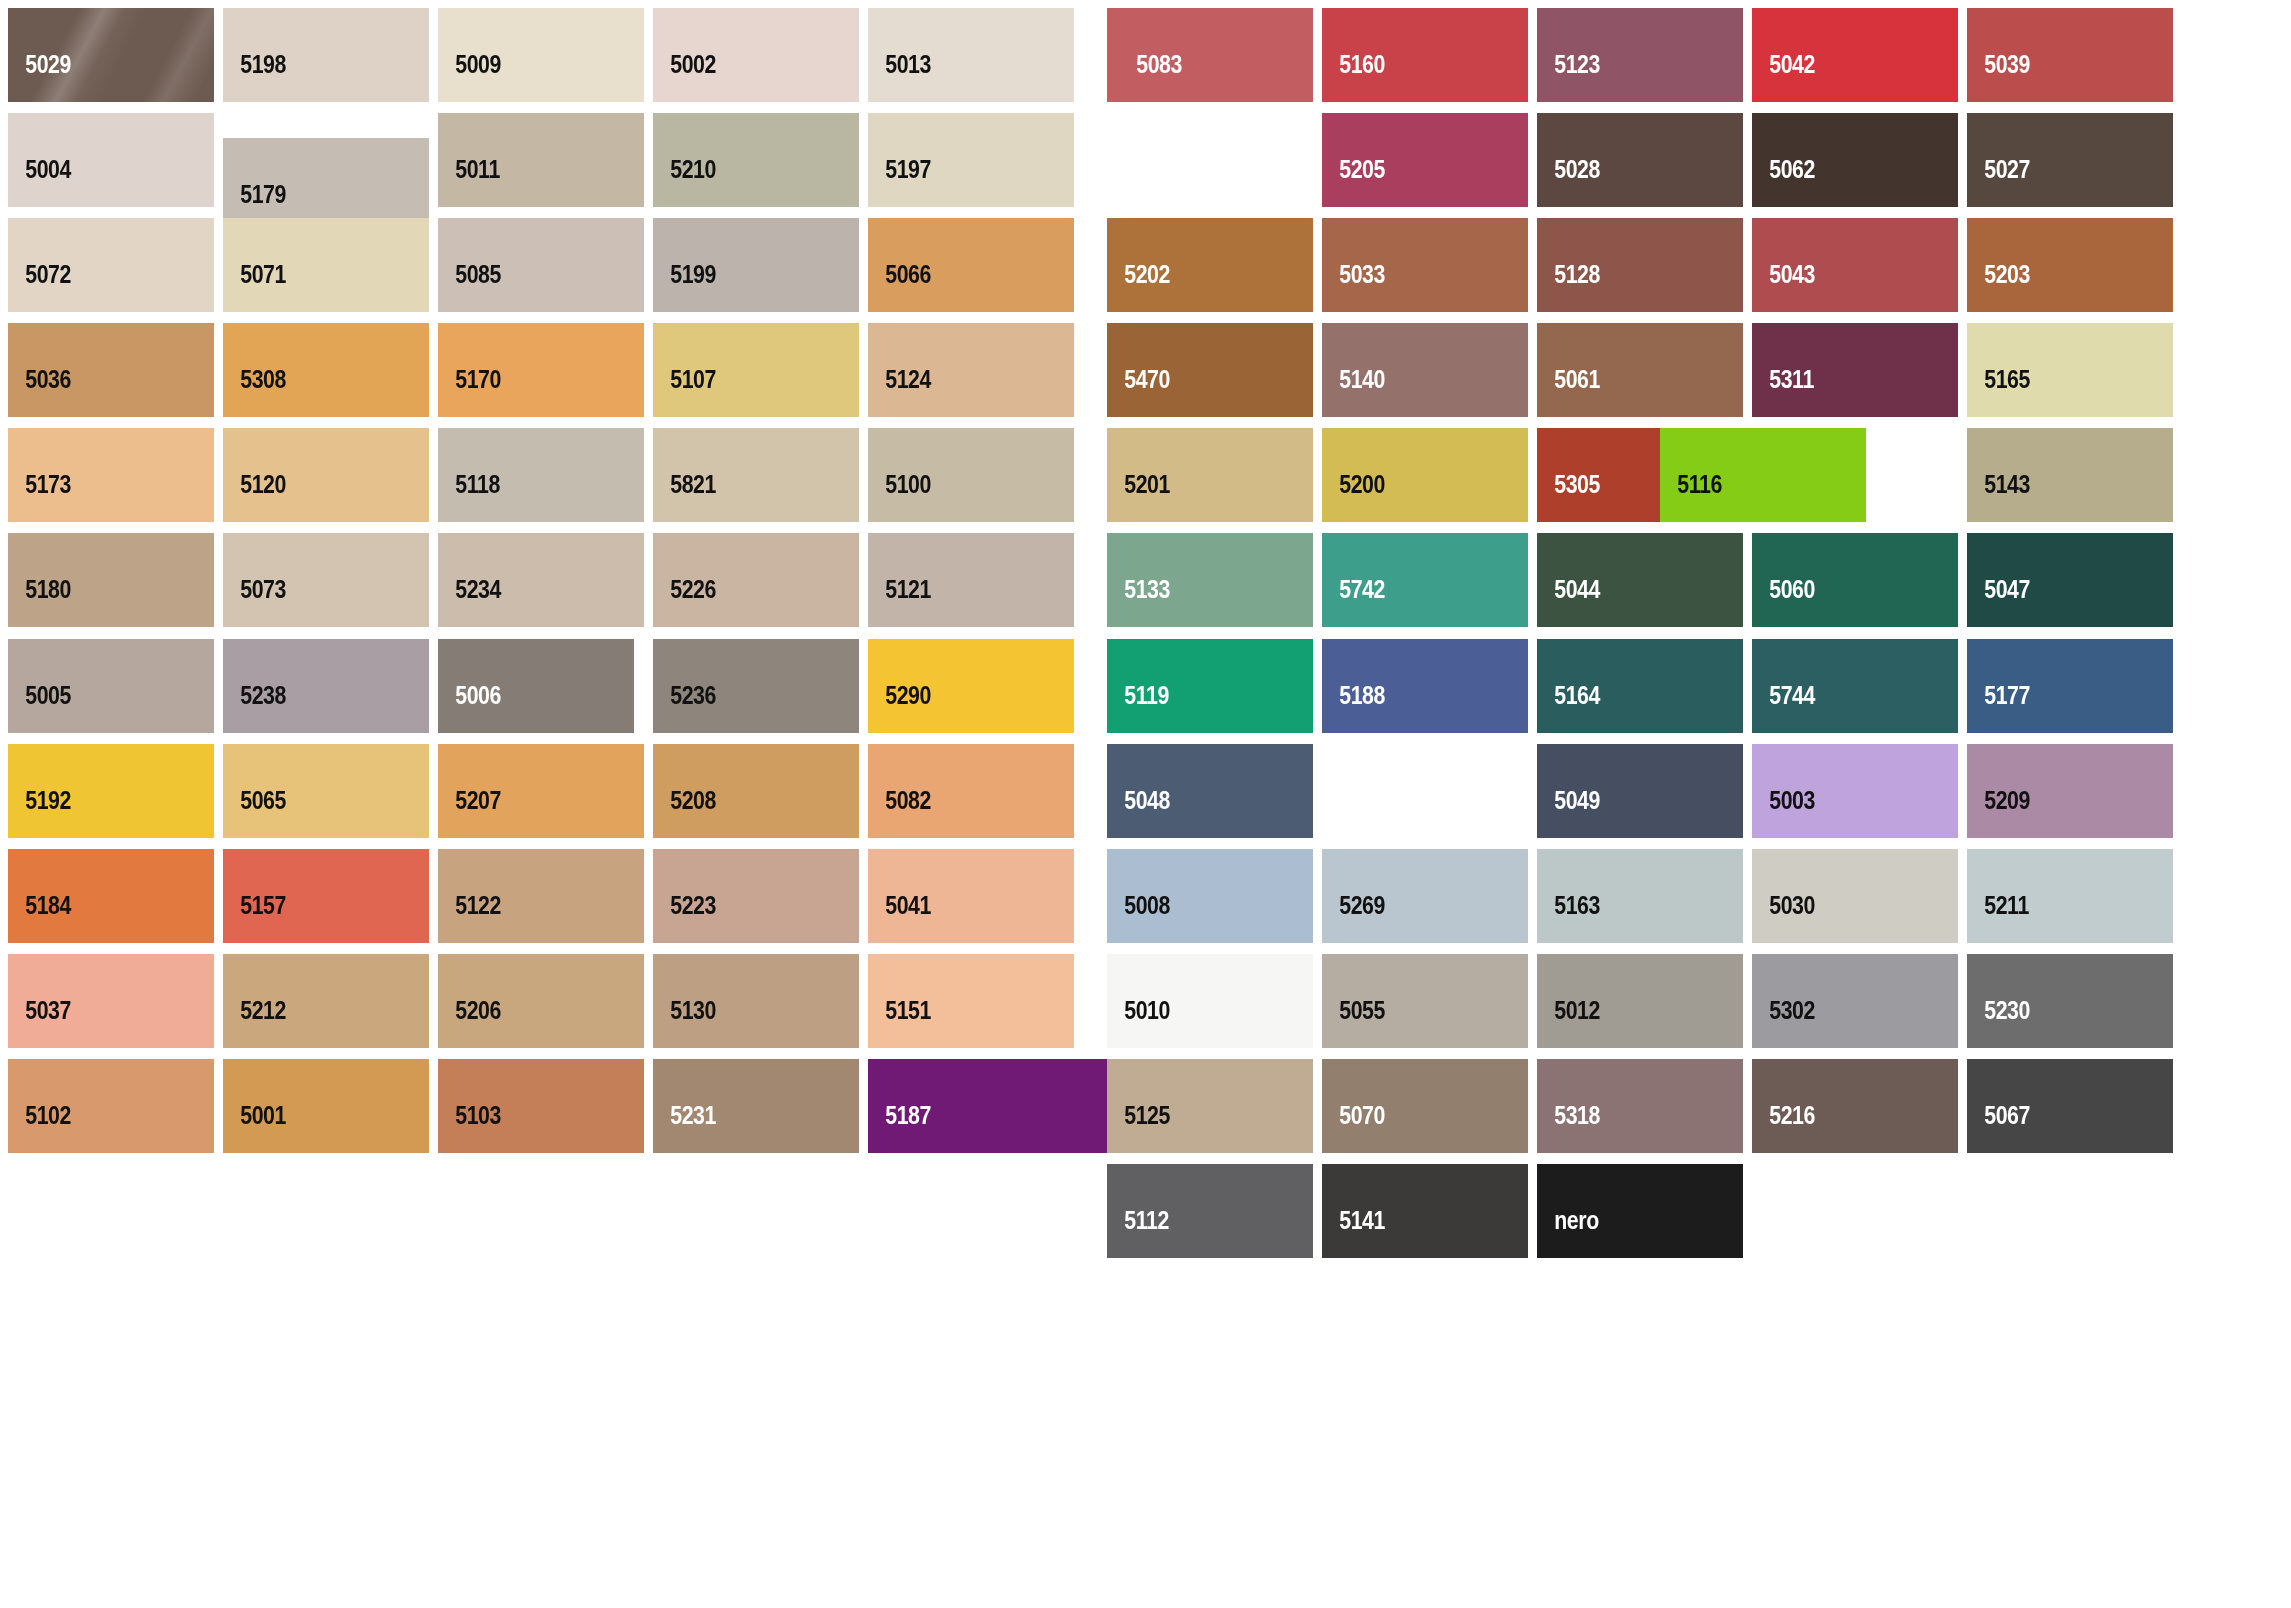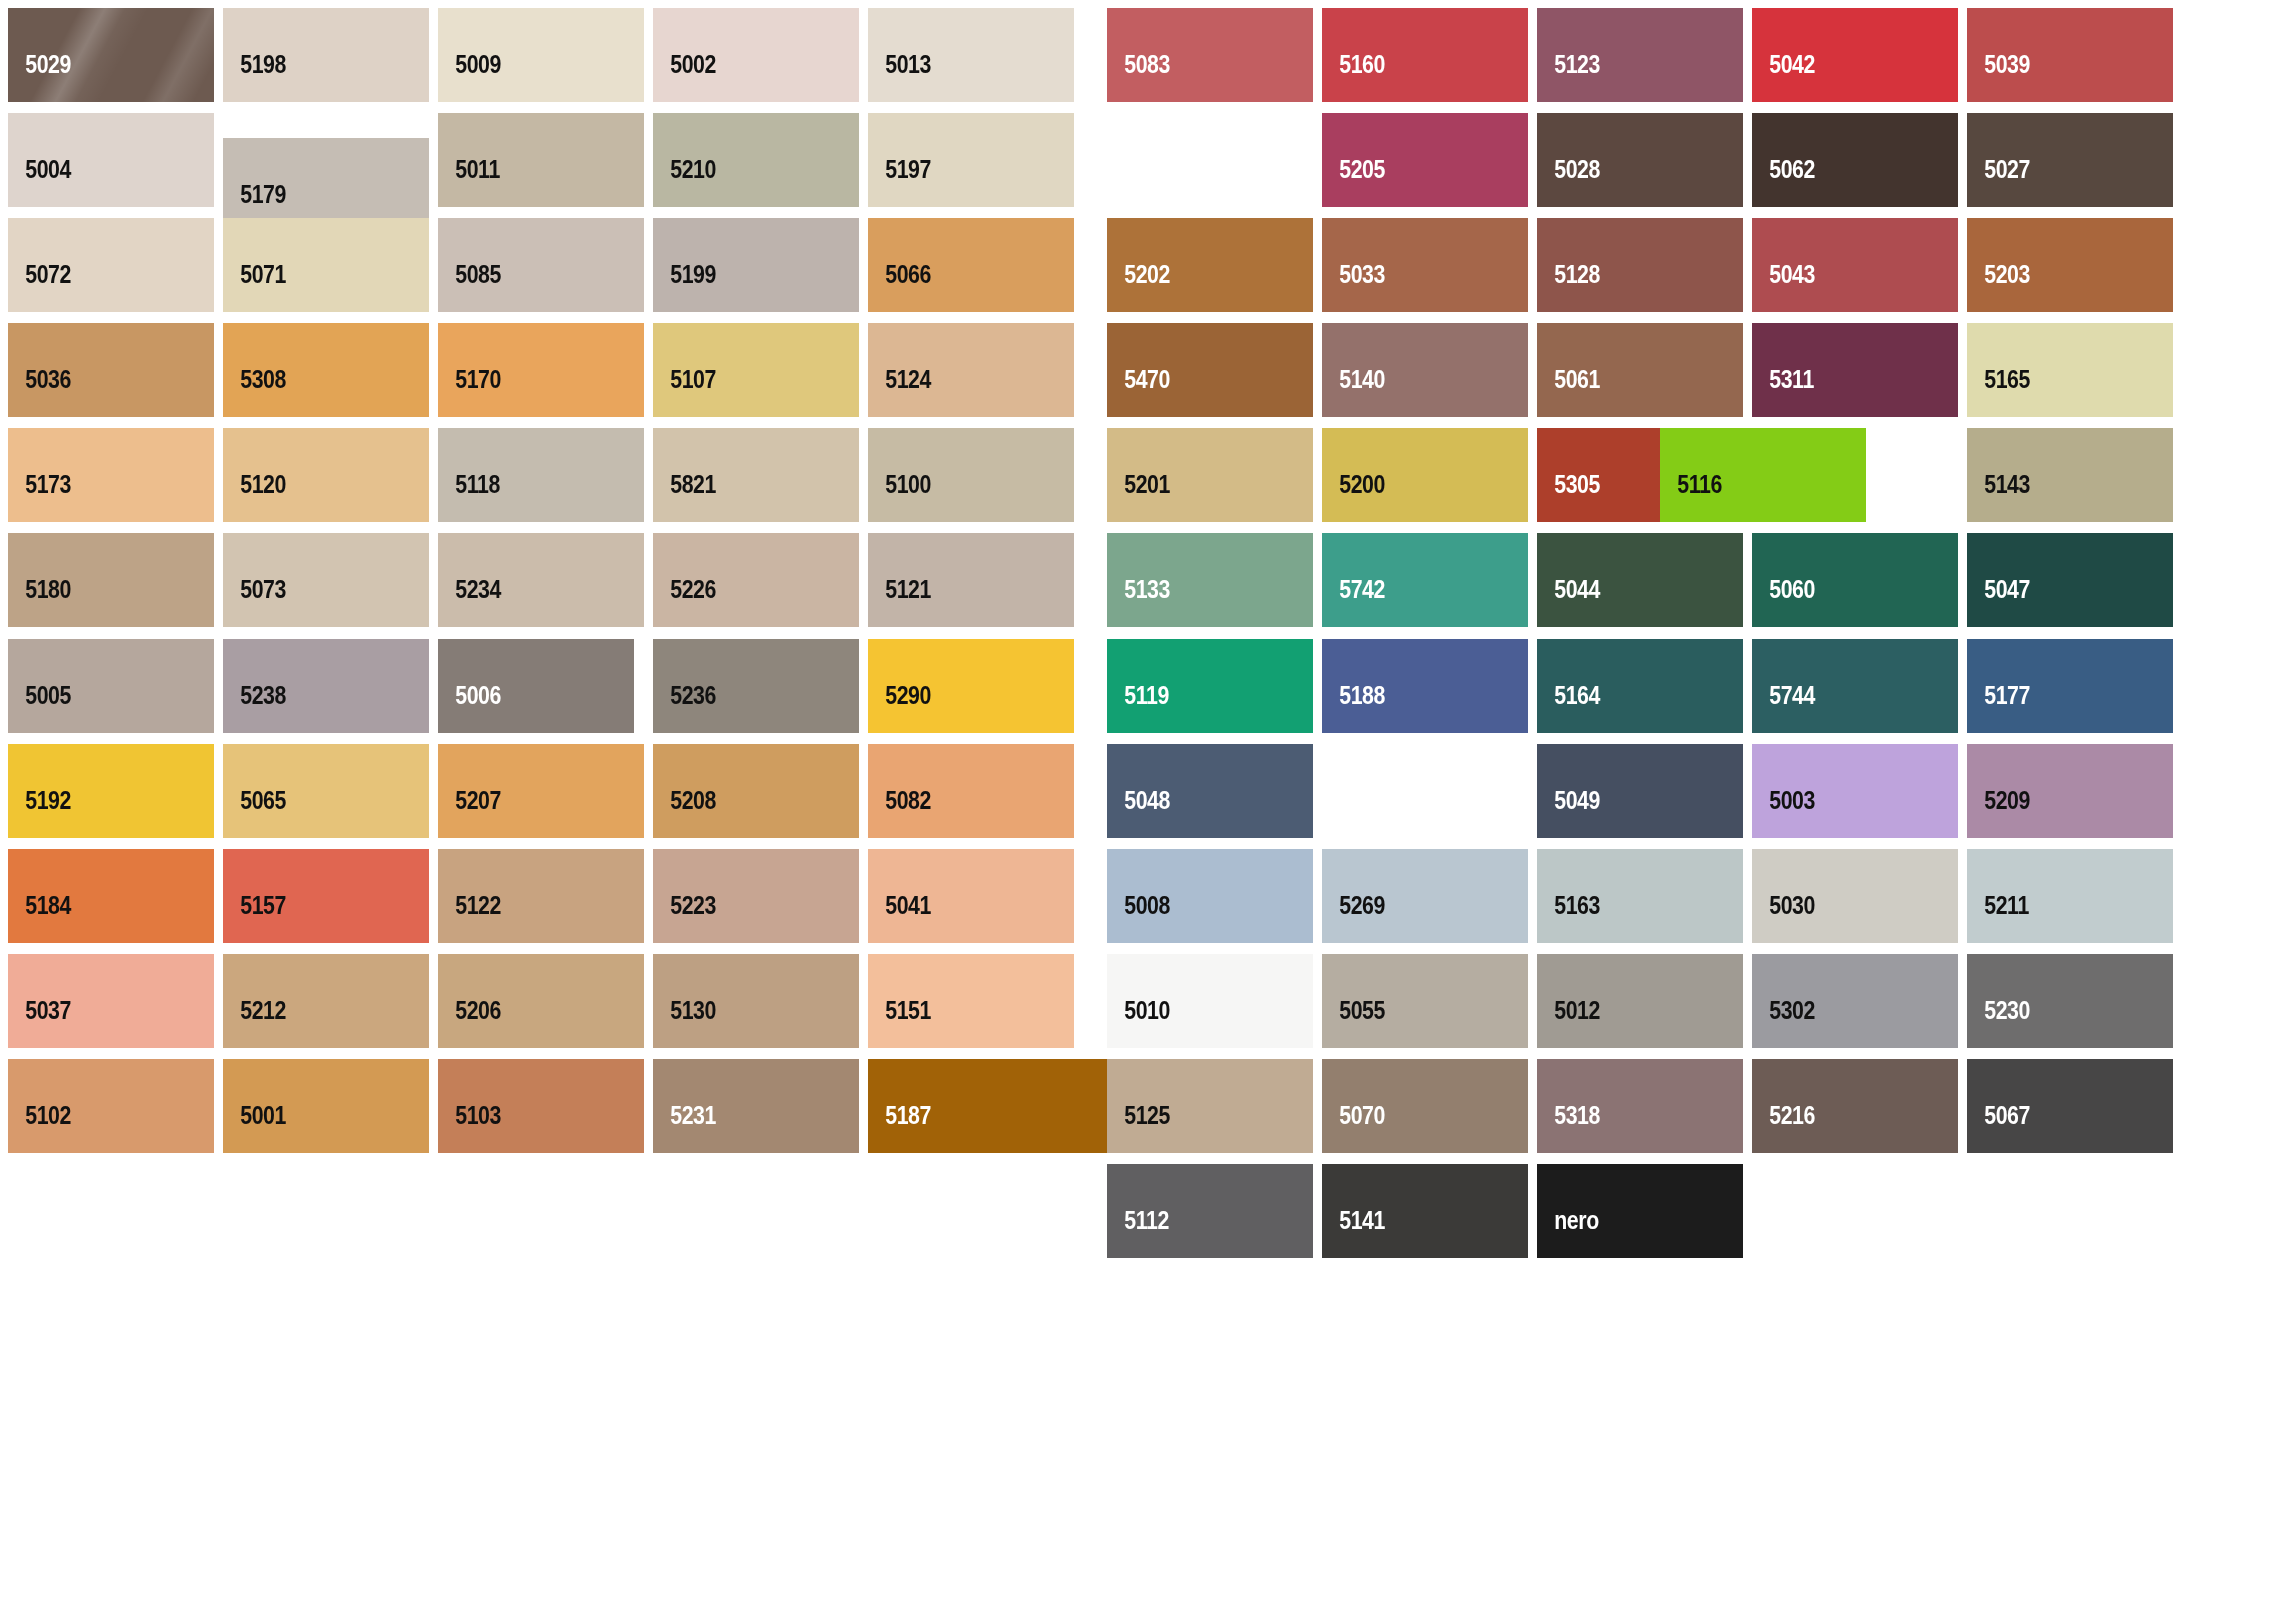--- a/index.html
+++ b/index.html
@@ -70,21 +70,21 @@
     </div>
     <div class="swatch" style="left: 438px; top: 7.6px; width: 206px; height: 94px; background: rgb(232, 224, 205);">
       <span class="swatch-label label-dark">5009</span>
     </div>
     <div class="swatch" style="left: 653px; top: 7.6px; width: 206px; height: 94px; background: rgb(231, 214, 208);">
       <span class="swatch-label label-dark">5002</span>
     </div>
     <div class="swatch" style="left: 868px; top: 7.6px; width: 206px; height: 94px; background: rgb(228, 220, 208);">
       <span class="swatch-label label-dark">5013</span>
     </div>
-    <div class="swatch" style="left: 1107px; top: 7.6px; width: 206px; height: 94px; background: rgb(194, 94, 97);">
+    <div class="swatch" style="left: 1107px; top: 7.6px; width: 206px; height: 94px; background: rgb(194, 94, 97); padding-left: 12px;">
       <span class="swatch-label label-light">5083</span>
     </div>
     <div class="swatch" style="left: 1322px; top: 7.6px; width: 206px; height: 94px; background: rgb(201, 66, 74);">
       <span class="swatch-label label-light">5160</span>
     </div>
     <div class="swatch" style="left: 1537px; top: 7.6px; width: 206px; height: 94px; background: rgb(143, 85, 102);">
       <span class="swatch-label label-light">5123</span>
     </div>
     <div class="swatch" style="left: 1752px; top: 7.6px; width: 206px; height: 94px; background: rgb(214, 51, 60);">
       <span class="swatch-label label-light">5042</span>
@@ -364,21 +364,21 @@
     </div>
     <div class="swatch" style="left: 223px; top: 1059px; width: 206px; height: 94px; background: rgb(211, 154, 83);">
       <span class="swatch-label label-dark">5001</span>
     </div>
     <div class="swatch" style="left: 438px; top: 1059px; width: 206px; height: 94px; background: rgb(196, 127, 88);">
       <span class="swatch-label label-dark">5103</span>
     </div>
     <div class="swatch" style="left: 653px; top: 1059px; width: 206px; height: 94px; background: rgb(163, 136, 113);">
       <span class="swatch-label label-light">5231</span>
     </div>
-    <div class="swatch" style="left: 868px; top: 1059px; width: 242px; height: 94px; background: #a16207;">
+    <div class="swatch" style="left: 868px; top: 1059px; width: 242px; height: 94px; background: #701a75;">
       <span class="swatch-label label-light">5187</span>
     </div>
     <div class="swatch" style="left: 1107px; top: 1059px; width: 206px; height: 94px; background: rgb(192, 171, 147);">
       <span class="swatch-label label-dark">5125</span>
     </div>
     <div class="swatch" style="left: 1322px; top: 1059px; width: 206px; height: 94px; background: rgb(147, 127, 110);">
       <span class="swatch-label label-light">5070</span>
     </div>
     <div class="swatch" style="left: 1537px; top: 1059px; width: 206px; height: 94px; background: rgb(139, 115, 115);">
       <span class="swatch-label label-light">5318</span>

